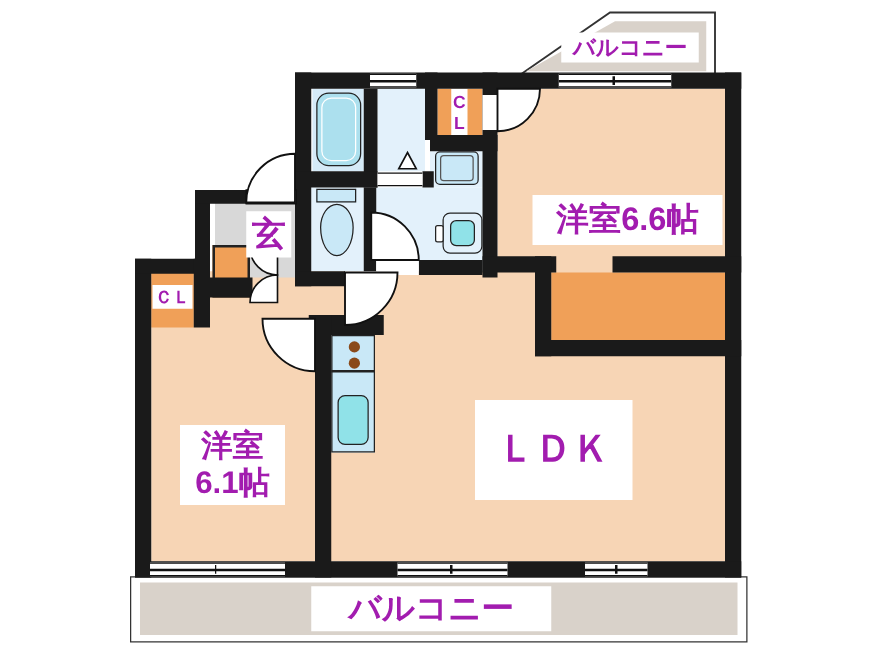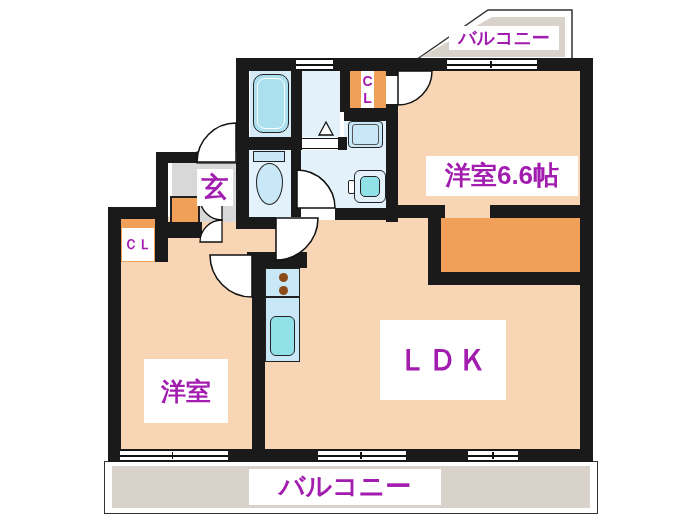--- a/index.html
+++ b/index.html
@@ -133,27 +133,28 @@
     <path d="M252,255 L252,297 A42,42 0 0 1 210,255 Z" fill="#fff" stroke="#111" stroke-width="1.5"></path>
 
     <path d="M398,71 L432,71 A34,34 0 0 1 398,105 Z" fill="#fff" stroke="#111" stroke-width="1.5"></path>
 
     <path d="M326,122 L333,135 L319,135 Z" fill="#fff" stroke="#111" stroke-width="1.3"></path>
   </svg>
 
   <div class="label" style="left:426px;top:118px;width:152px;height:40px;font-size:26px;margin-top:38px;">
     <span>洋室6.6帖</span>
   </div>
-  <div class="label" style="left:144px;top:359px;width:84px;height:64px;font-size:25px;">
+  <div class="label" style="left:144px;top:340px;width:84px;height:64px;font-size:25px;">
     <span>洋室</span>
+    <span>6.1帖</span>
   </div>
   <div class="label" style="left:366px;top:320px;width:126px;height:80px;font-size:30px;margin-left:14px;">
     <span>ＬＤＫ</span>
   </div>
-  <div class="label" style="left:122px;top:228px;width:32px;height:33px;font-size:14px;">
+  <div class="label" style="left:122px;top:228px;width:32px;height:19px;font-size:14px;">
     <span>ＣＬ</span>
   </div>
   <div class="label" style="left:360px;top:72px;width:15px;height:35px;font-size:14px;background:transparent;">
     <span>C</span>
     <span>L</span>
   </div>
   <div class="label" style="left:197px;top:169px;width:36px;height:37px;font-size:27px;">
     <span>玄</span>
   </div>
   <div class="label" style="left:249px;top:469px;width:192px;height:36px;font-size:26px;">

